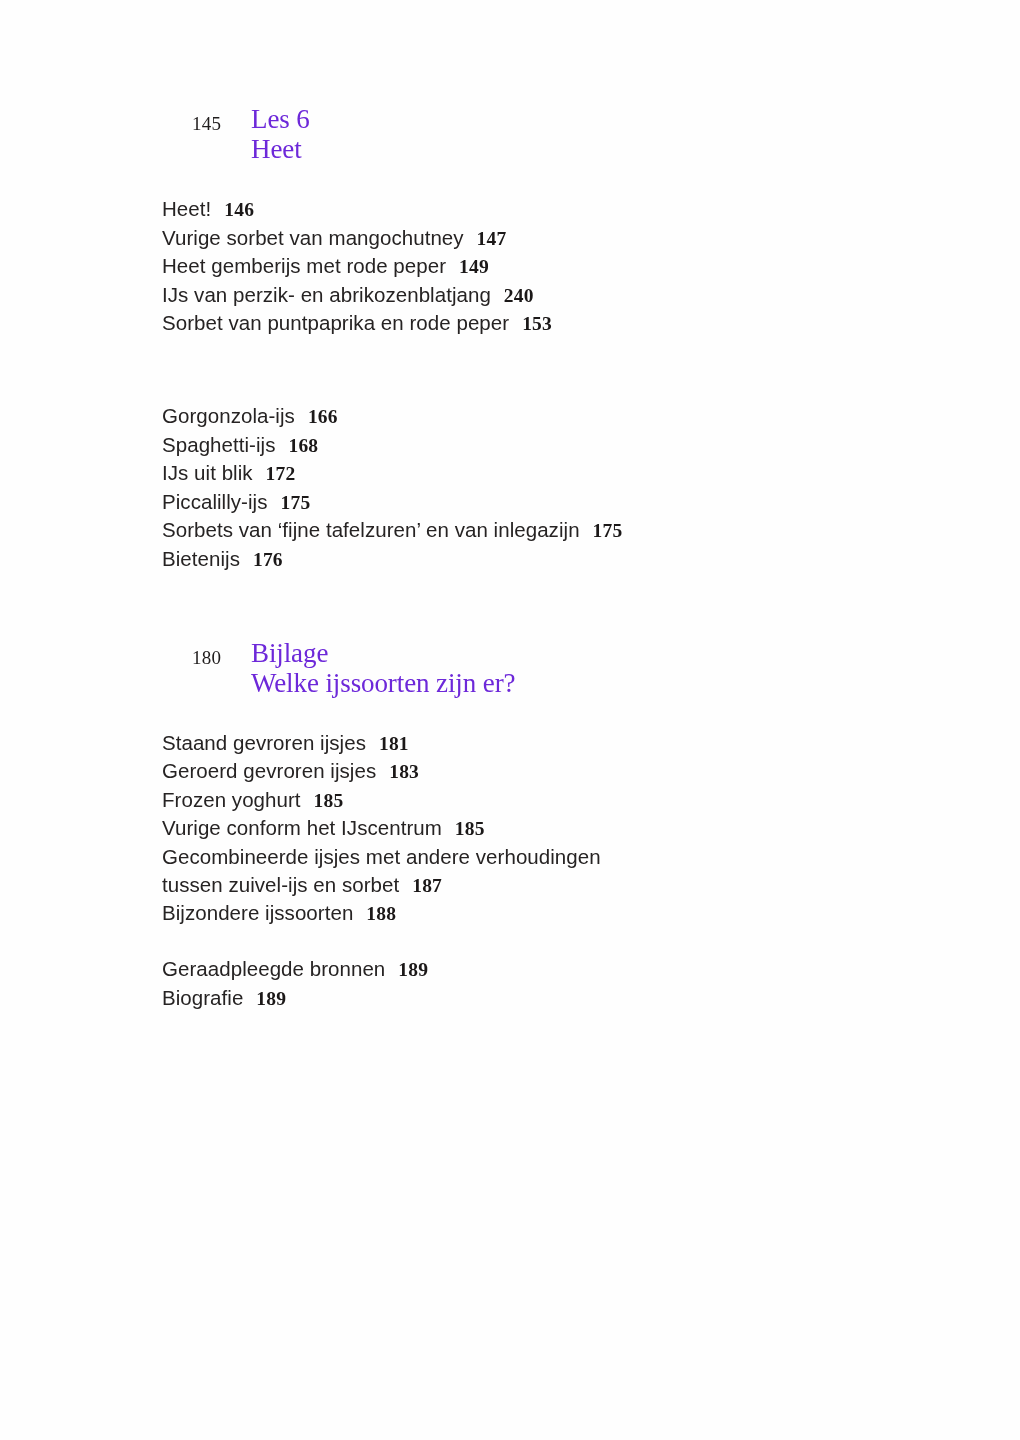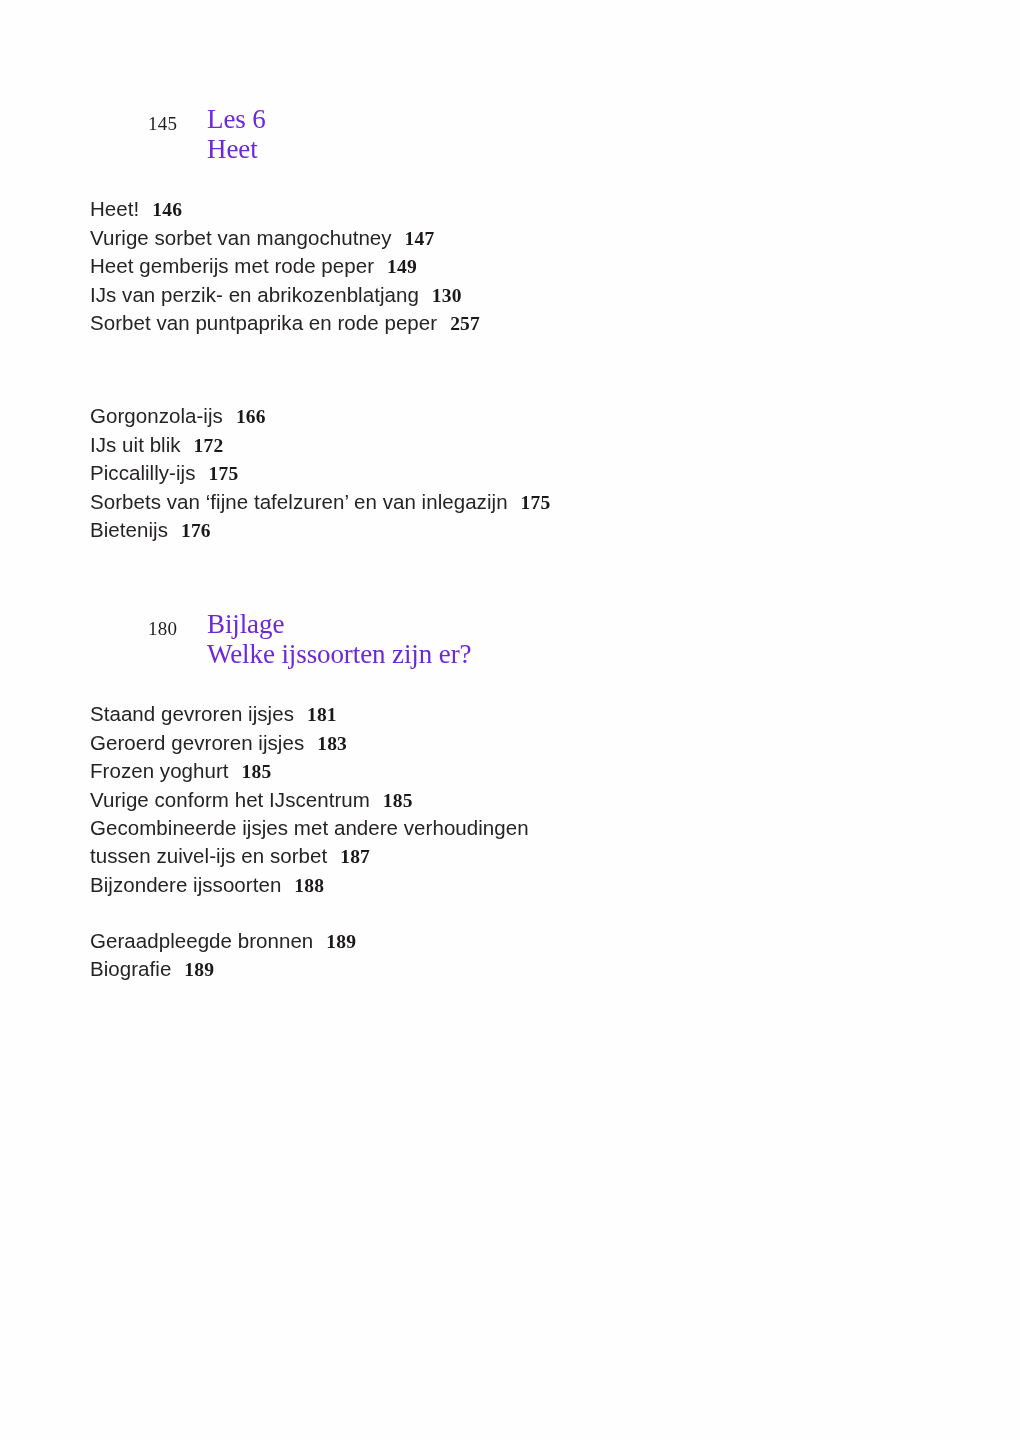--- a/index.html
+++ b/index.html
@@ -31,20 +31,21 @@
     position: absolute;
     left: 0;
     top: 104px;
     width: 1020px;
   }
 
   
   .chapter {
     position: relative;
     margin-bottom: 64px;
+    padding-left: 44px;
   }
   .chapter:last-child { margin-bottom: 0; }
 
   .chapter-head {
     position: relative;
     min-height: 64px;
   }
 
   .chapter-page-number {
     position: absolute;
@@ -66,21 +67,21 @@
     line-height: 30px;
     letter-spacing: -0.1px;
     color: #6d28d9;
   }
 
   .chapter-title-line-1 { display: block; }
   .chapter-title-line-2 { display: block; }
 
   
   .entries {
-    margin-left: 90px;
+    margin-left: 118px;
     margin-top: 27px;
   }
 
   .entry {
     font-size: 20.5px;
     line-height: 27.6px;
     letter-spacing: 0.05px;
     color: #262323;
     white-space: nowrap;
   }
@@ -120,32 +121,35 @@
         <div class="entry">
           <span class="entry-label">Heet!</span><span class="entry-page">146</span>
         </div>
         <div class="entry">
           <span class="entry-label">Vurige sorbet van mangochutney</span><span class="entry-page">147</span>
         </div>
         <div class="entry">
           <span class="entry-label">Heet gemberijs met rode peper</span><span class="entry-page">149</span>
         </div>
         <div class="entry">
-          <span class="entry-label">IJs van perzik- en abrikozenblatjang</span><span class="entry-page">130</span>
-        </div>
-        <div class="entry">
-          <span class="entry-label">Sorbet van puntpaprika en rode peper</span><span class="entry-page">257</span>
+          <span class="entry-label">IJs van perzik- en abrikozenblatjang</span><span class="entry-page">240</span>
+        </div>
+        <div class="entry">
+          <span class="entry-label">Sorbet van puntpaprika en rode peper</span><span class="entry-page">153</span>
         </div>
       </div>
     </section>
 
     <section class="chapter">
       <div class="entries">
         <div class="entry">
           <span class="entry-label">Gorgonzola-ijs</span><span class="entry-page">166</span>
+        </div>
+        <div class="entry">
+          <span class="entry-label">Spaghetti-ijs</span><span class="entry-page">168</span>
         </div>
         <div class="entry">
           <span class="entry-label">IJs uit blik</span><span class="entry-page">172</span>
         </div>
         <div class="entry">
           <span class="entry-label">Piccalilly-ijs</span><span class="entry-page">175</span>
         </div>
         <div class="entry">
           <span class="entry-label">Sorbets van ‘fijne tafelzuren’ en van inlegazijn</span><span class="entry-page">175</span>
         </div>

